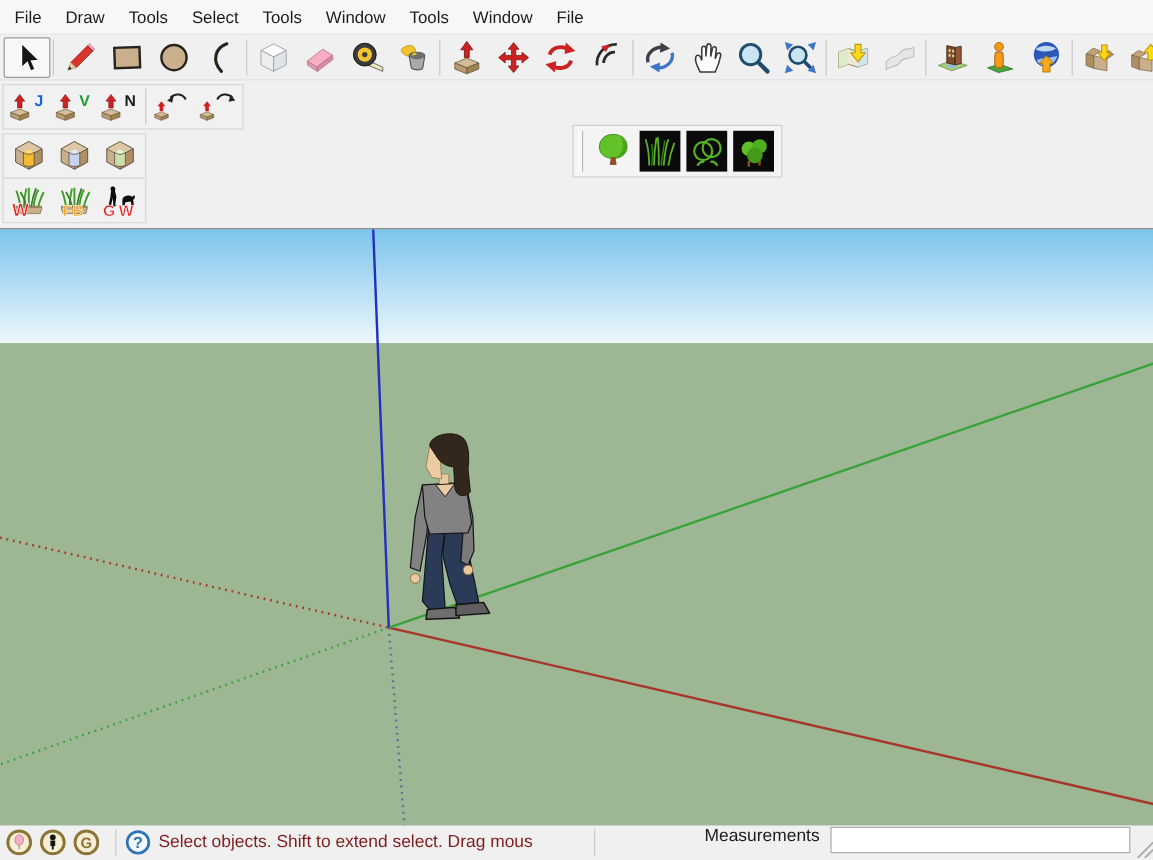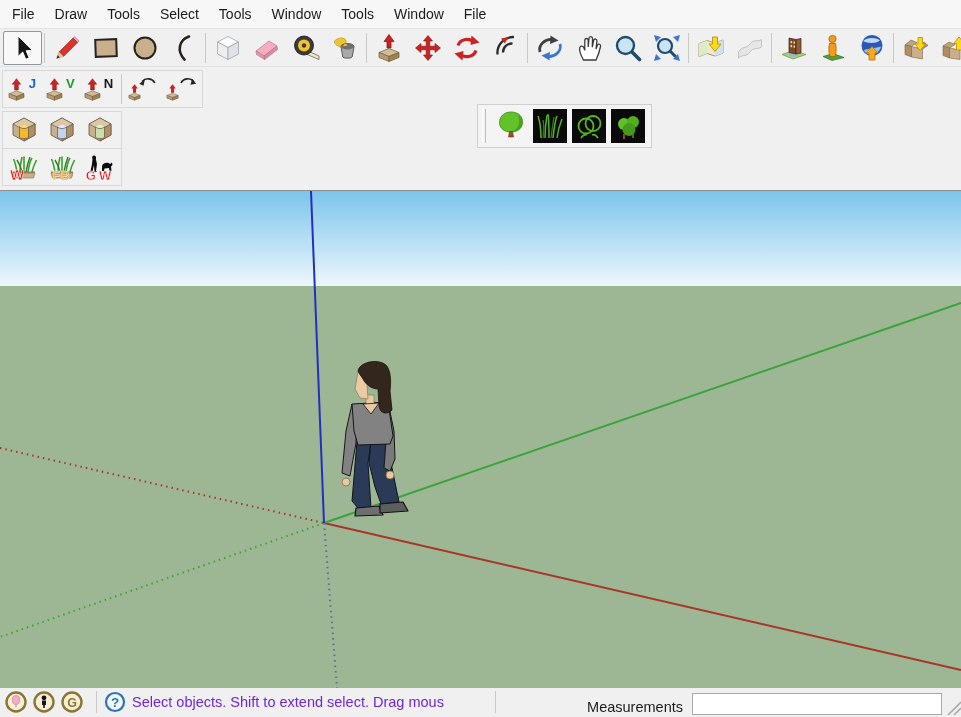--- a/index.html
+++ b/index.html
@@ -42,23 +42,23 @@
 
   
   .viewport { height: 497px; border-top: 1px solid #8E8E8E; position: relative; background: #9DB795; }
   .viewport svg { display: block; }
 
   
   .statusbar { height: 29px; background: #F0F0F0; border-top: 1px solid #DADADA;
                display: flex; align-items: center; padding-left: 5px; }
   .sicon { width: 22px; height: 22px; margin-right: 6px; flex: 0 0 auto; }
   .ssep { width: 1px; height: 22px; background: #C9C9C9; margin: 0 7px; flex: 0 0 auto; }
-  .status-text { font-size: 14.5px; color: #6d28d9; width: 356px; overflow: hidden;
+  .status-text { font-size: 14.5px; color: #7f1d1d; width: 356px; overflow: hidden;
                  white-space: nowrap; }
-  .meas-group { margin-left: auto; display: flex; align-items: flex-end; }
+  .meas-group { margin-left: auto; display: flex; align-items: flex-start; }
   .meas-label { font-size: 14.5px; color: #1b1b1b; }
   .meas-input { width: 250px; height: 22px; border: 1px solid #A9A9A9; background: #FFFFFF;
                 margin-left: 9px; font-size: 13px; padding: 0 4px;
                 font-family: "Liberation Sans", sans-serif; }
   .grip-corner { width: 17px; height: 26px; margin-left: 2px; flex: 0 0 auto; }
 </style>
 </head>
 <body>
 
 <div class="menubar">

